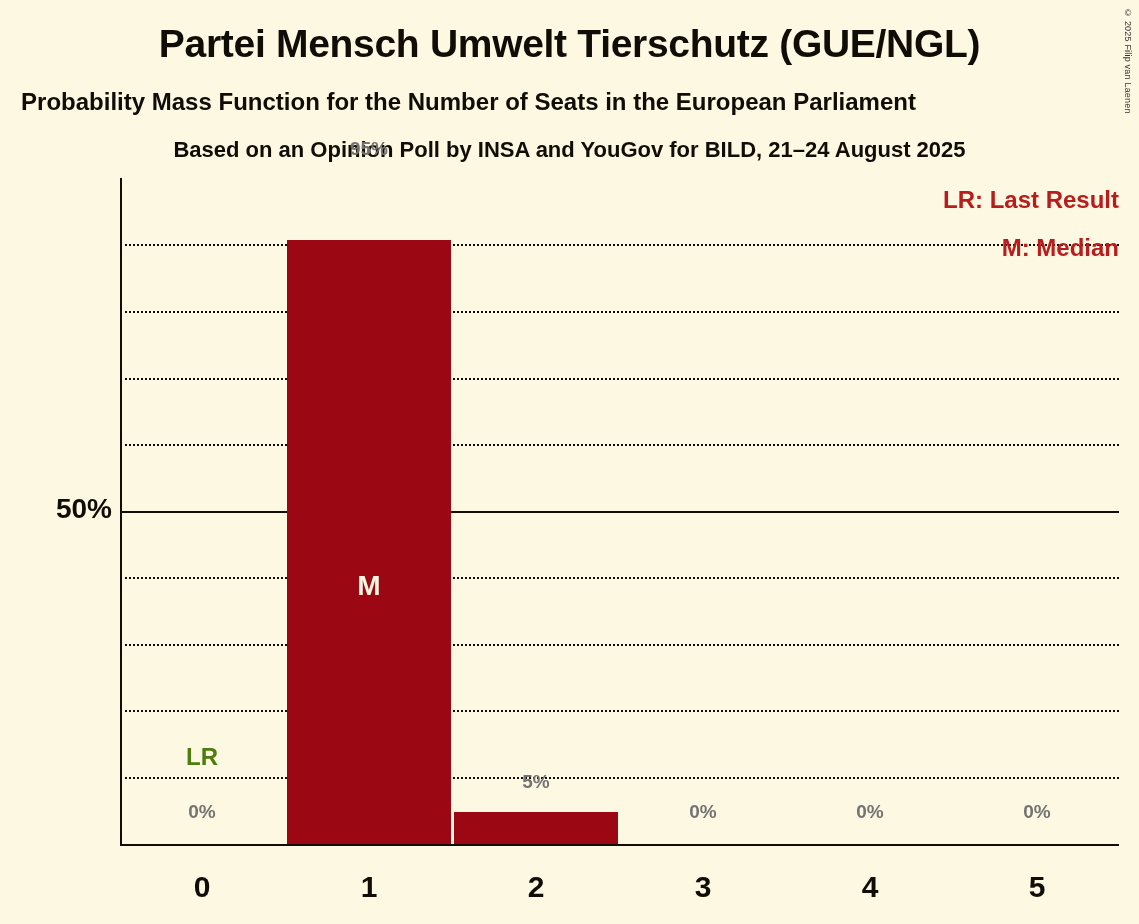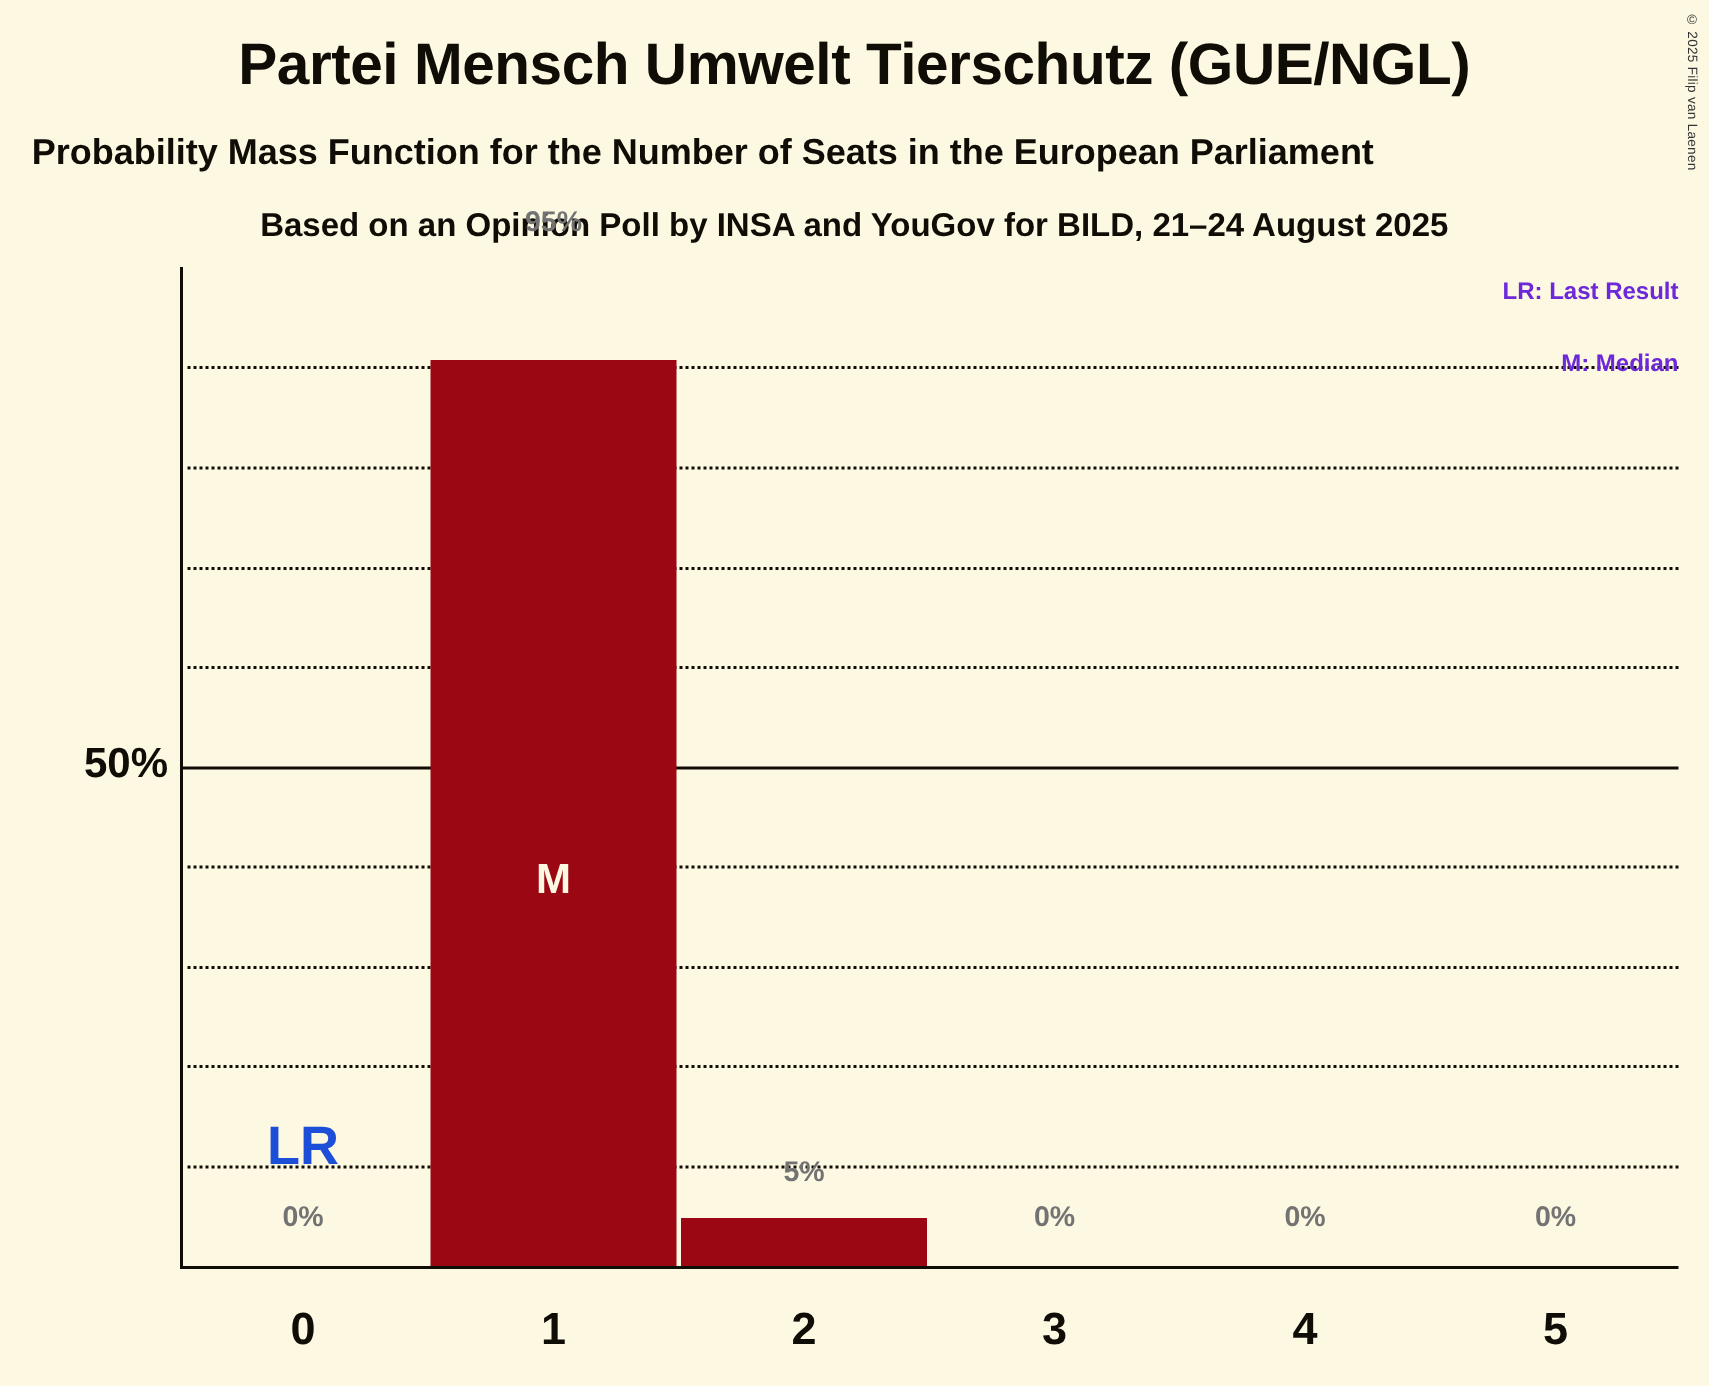--- a/index.html
+++ b/index.html
@@ -118,38 +118,38 @@
   .bar-value {
     position: absolute;
     text-align: center;
     font-size: 19px;
     font-weight: bold;
     color: #737373;
   }
   .lr-label {
     position: absolute;
     text-align: center;
-    font-size: 36px;
-    font-weight: bold;
-    color: #1d4ed8;
+    font-size: 24px;
+    font-weight: bold;
+    color: #4d7c0f;
   }
   .xtick {
     position: absolute;
     text-align: center;
     font-size: 30px;
     font-weight: bold;
     color: #100c06;
   }
   .legend {
     position: absolute;
     right: 0;
     text-align: right;
-    font-size: 16px;
-    font-weight: bold;
-    color: #6d28d9;
+    font-size: 24px;
+    font-weight: bold;
+    color: #b91c1c;
   }
 </style>
 </head>
 <body>
 
 <div class="chart-root">
 
   <div class="title">Partei Mensch Umwelt Tierschutz (GUE/NGL)</div>
   <div class="subtitle1">Probability Mass Function for the Number of Seats in the European Parliament</div>
   <div class="subtitle2">Based on an Opinion Poll by INSA and YouGov for BILD, 21–24 August 2025</div>

